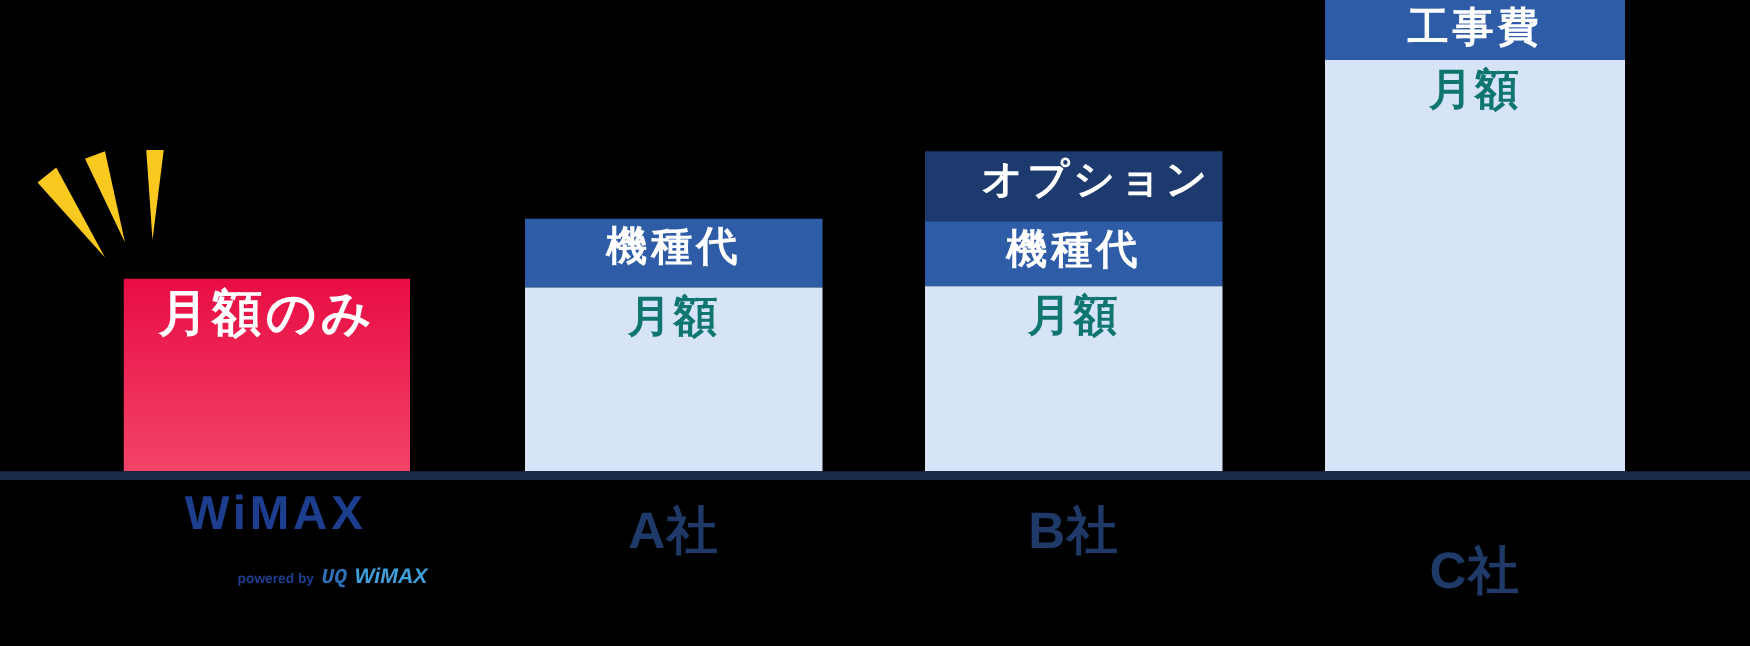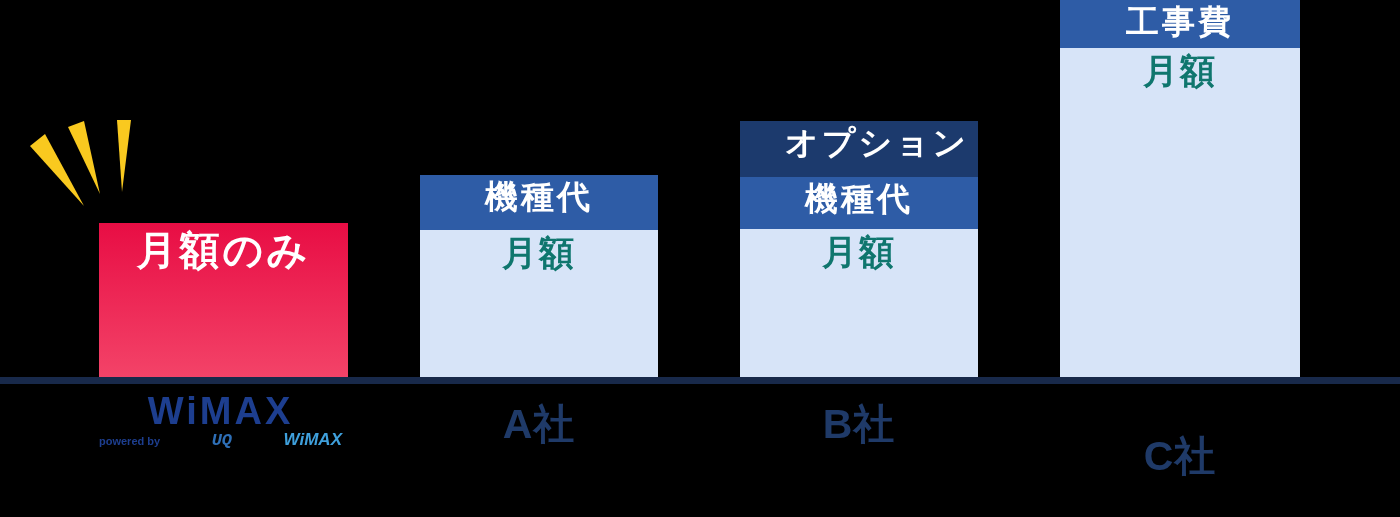--- a/index.html
+++ b/index.html
@@ -6,21 +6,21 @@
   body{width:1400px;height:517px;position:relative;overflow:hidden;
        font-family:"Liberation Sans","DejaVu Sans",sans-serif;}
   #canvas{position:absolute;left:0;top:0;width:1400px;height:517px;}
 
   
   .sparkle{position:absolute;left:25px;top:108px;width:112px;height:106px;}
   .sparkle polygon{fill:#F9C91F;}
 
   
   .bar{position:absolute;display:flex;flex-direction:column;}
-  #bar-broad{left:99px;top:223px;width:249px;height:154px;}
+  #bar-broad{left:99px;top:223px;width:229px;height:154px;}
   #bar-a{left:420px;top:175px;width:238px;height:202px;}
   #bar-b{left:740px;top:121px;width:238px;height:256px;}
   #bar-c{left:1060px;top:0px;width:240px;height:377px;}
 
   .seg{display:flex;align-items:flex-start;justify-content:center;flex:0 0 auto;}
   .seg-pink{flex:1;background:linear-gradient(180deg,#E80D44 0%,#F34368 100%);}
   .seg-head{background:#2E5CA6;}
   .seg-head-dark{background:#1C3A6D;padding-left:36px;}
   .seg-body{flex:1;background:#D7E4F8;}
   #bar-a .seg-head{height:55px;}
@@ -39,21 +39,21 @@
   .cat-label{position:absolute;top:400px;height:48px;line-height:48px;text-align:center;
              color:#1F3A68;font-weight:bold;font-size:41px;letter-spacing:1px;}
   #label-a{left:420px;width:238px;}
   #label-b{left:740px;width:238px;}
   #label-c{left:1060px;width:240px;margin-top:32px;}
 
   
   .logo{position:absolute;left:99px;top:394px;width:243px;text-align:center;}
   .logo-broad{font-size:56px;line-height:56px;font-weight:bold;color:#1E8FD5;letter-spacing:0px;}
   .logo-wimax{font-size:38px;line-height:38px;font-weight:bold;color:#1D3E8F;letter-spacing:3px;margin-top:-2px;}
-  .logo-powered{margin-top:0;display:flex;justify-content:space-between;align-items:baseline;gap:6px;}
+  .logo-powered{margin-top:21px;display:flex;justify-content:flex-end;align-items:baseline;gap:6px;}
   .logo-powered .pb{font-size:11px;font-weight:bold;color:#1D3E8F;}
   .logo-powered .uq{font-size:17px;font-weight:bold;font-style:italic;color:#2E6FB7;font-family:Liberation Mono, monospace;}
   .logo-powered .uqw{font-size:17px;font-weight:bold;font-style:italic;color:#3FA0DC;}
 </style>
 </head>
 <body>
 
 <div id="canvas">
 
   <svg class="sparkle" viewBox="0 0 112 106" aria-hidden="true">

